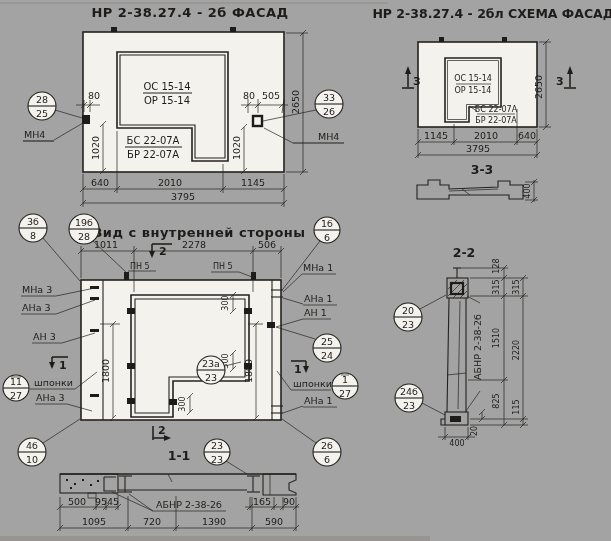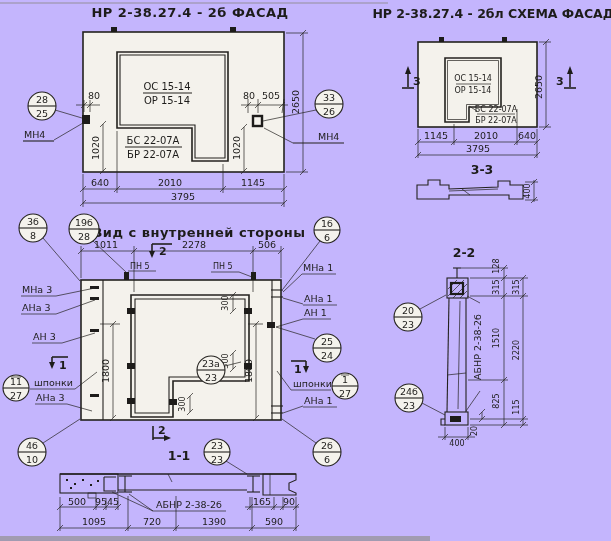--- a/index.html
+++ b/index.html
@@ -1,16 +1,16 @@
 <!DOCTYPE html>
 <html><head>
 <meta charset="utf-8">
 <style>
   html,body{margin:0;padding:0;background:#e8e6e1;}
-  .stage{width:611px;height:541px;background:#c4b5fd;position:relative;overflow:hidden;}
+  .stage{width:611px;height:541px;background:#a3a3a3;position:relative;overflow:hidden;}
   svg{display:block;}
   svg text{font-family:"DejaVu Sans",sans-serif;fill:#1d1c1a;}
   .ln{stroke:#24221f;stroke-width:1.1;fill:none;}
   .thk{stroke-width:1.6;}
   .thn{stroke-width:0.7;}
   .blk{fill:#1d1c1a;stroke:none;}
   .paperfill{fill:#f4f2ec;}
   .t8{font-size:8px;}
   .t9{font-size:9.5px;}
   .t10{font-size:10px;}

